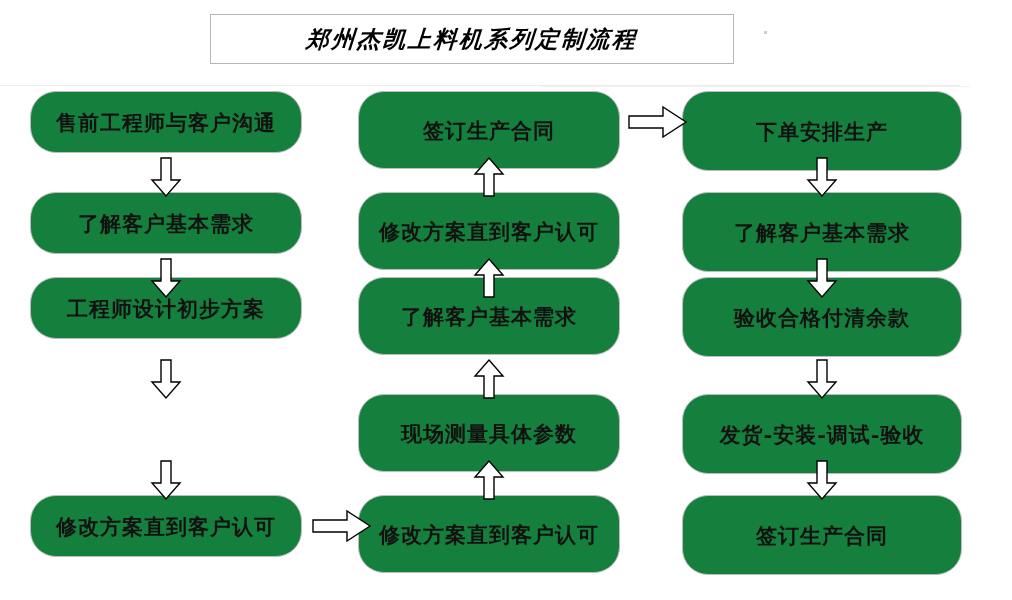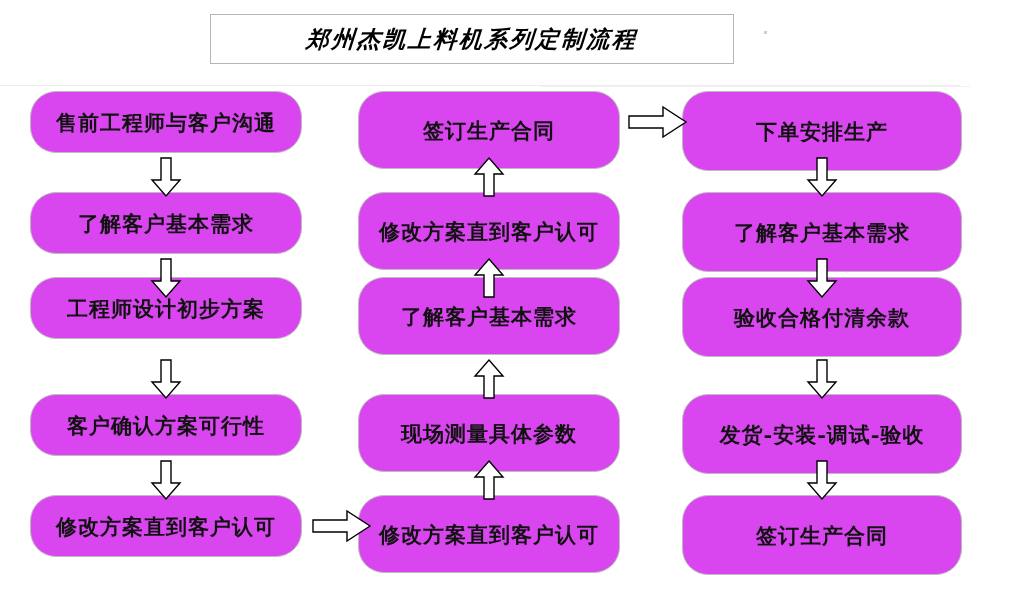--- a/index.html
+++ b/index.html
@@ -39,21 +39,21 @@
     color: #000000;
     white-space: nowrap;
     transform: skewX(-4deg);
   }
 
   
   .node {
     position: absolute;
     border: 1px solid #bdbdbd;
     border-radius: 26px;
-    background: #d946ef;
+    background: #15803d;
     box-sizing: border-box;
     display: flex;
     align-items: center;
     justify-content: center;
   }
   .node-label {
     font-family: "DejaVu Serif", "Liberation Serif", serif;
     font-size: 21px;
     font-weight: bold;
     color: #111111;
@@ -116,23 +116,20 @@
 
   <div class="node col-left row0">
     <span class="node-label">售前工程师与客户沟通</span>
   </div>
   <div class="node col-left row1">
     <span class="node-label">了解客户基本需求</span>
   </div>
   <div class="node col-left row2">
     <span class="node-label">工程师设计初步方案</span>
   </div>
-  <div class="node col-left row3">
-    <span class="node-label">客户确认方案可行性</span>
-  </div>
   <div class="node col-left row4">
     <span class="node-label">修改方案直到客户认可</span>
   </div>
 
   <div class="arrow arrow-v ax-left ay0">
     <svg viewBox="0 0 34 40" width="34" height="40" aria-hidden="true">
       <path d="M12 1 L22 1 L22 23 L31 23 L17 39 L3 23 L12 23 Z" fill="#ffffff" stroke="#000000" stroke-width="1.4" stroke-linejoin="miter"></path>
     </svg>
   </div>
   <div class="arrow arrow-v ax-left ay1">

